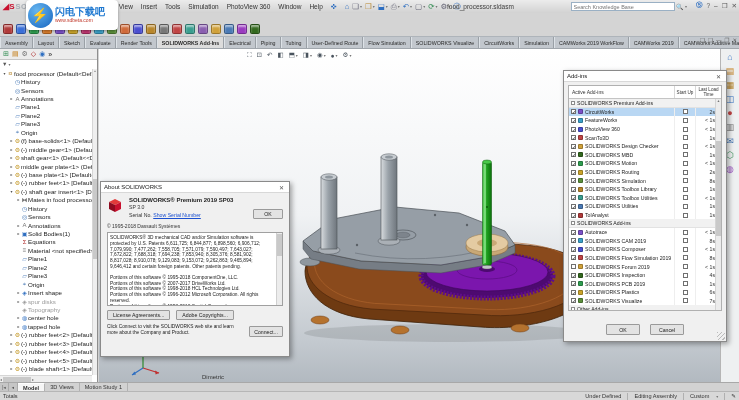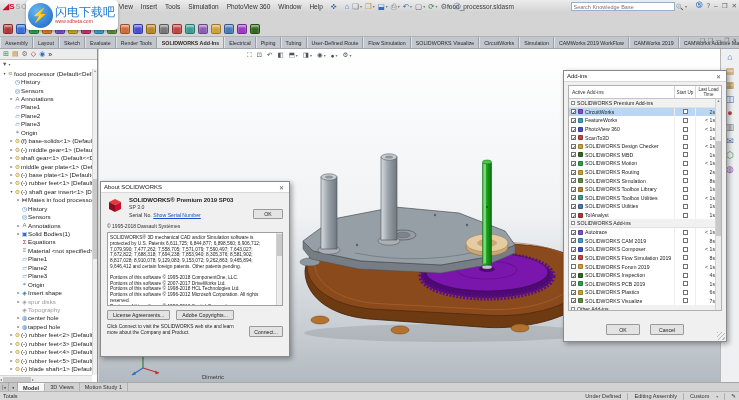--- a/index.html
+++ b/index.html
@@ -26,21 +26,21 @@
   #wincontrols{position:absolute;right:2px;top:1px;display:flex;gap:4px;align-items:center;font-size:6.5px;color:#555}
   #wincontrols .login{color:#2f6fc1;font-weight:bold}
   
   #watermark{position:absolute;left:26px;top:0;width:92px;height:30px;background:#fff;
     border-radius:4px;box-shadow:0 1px 3px rgba(0,0,0,.35);display:flex;align-items:center;
     padding:1px 2px;z-index:60}
   .wm-badge{width:25px;height:25px;border-radius:50%;flex:0 0 25px;
     background:radial-gradient(circle at 35% 30%,#66b5ef,#1565c0);color:#fff;display:flex;
     align-items:center;justify-content:center;font-size:14px}
   .wm-txt{margin-left:2px;line-height:1}
-  .wm-name{font-size:12px;font-weight:normal;color:#1e78d0;white-space:nowrap}
+  .wm-name{font-size:10px;font-weight:bold;color:#1e78d0;white-space:nowrap}
   .wm-url{font-size:5px;color:#c0392b;margin-top:1px}
   
   #iconrow{position:absolute;left:3px;top:22px;height:13px;display:flex;gap:3px;align-items:center}
   .bigico{width:10px;height:10px;border-radius:2px;border:1px solid rgba(0,0,0,.25);
     box-shadow:inset 0 2px 2px rgba(255,255,255,.55)}
   
   #cmdtabs{position:absolute;left:0;top:36px;width:739px;height:13px;background:#c2c7cd;
     border-top:1px solid #aeb4ba;border-bottom:1px solid #a0a6ac;display:flex;align-items:stretch;font-size:5.3px}
   .ctab{display:flex;align-items:center;padding:0 4px;color:#2a2a2a;border-right:1px solid #9aa0a6;
     border-left:1px solid #dde2e7;white-space:nowrap}

